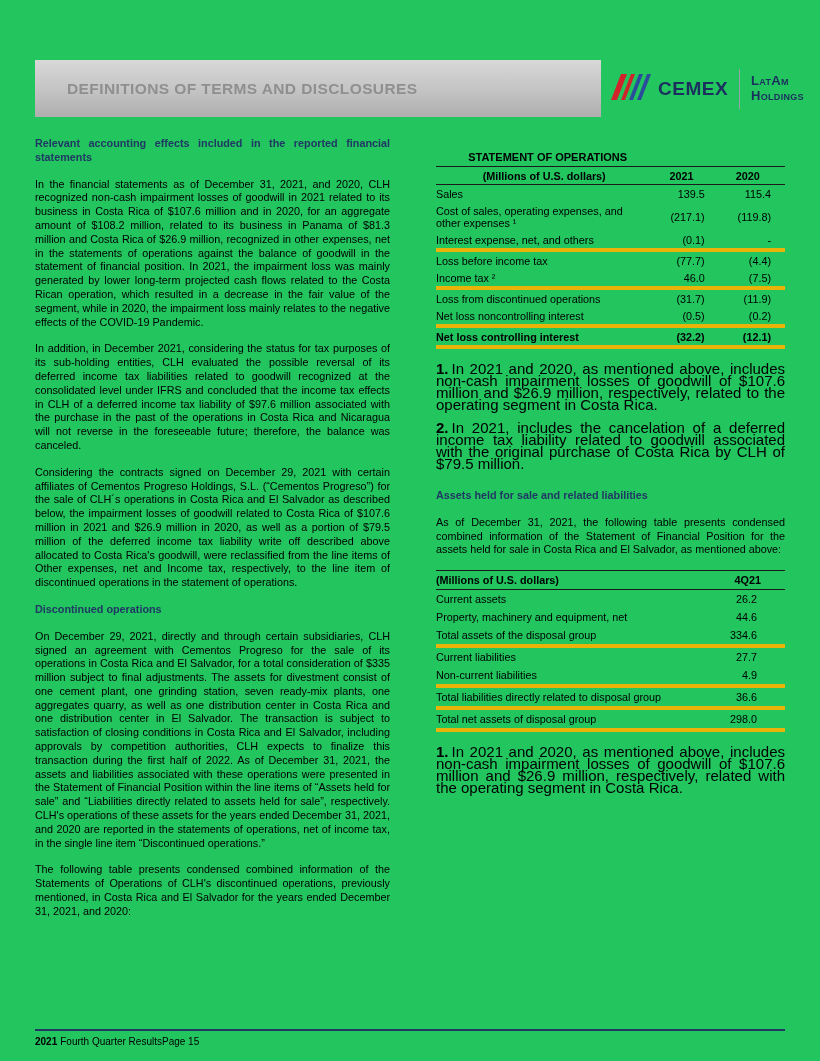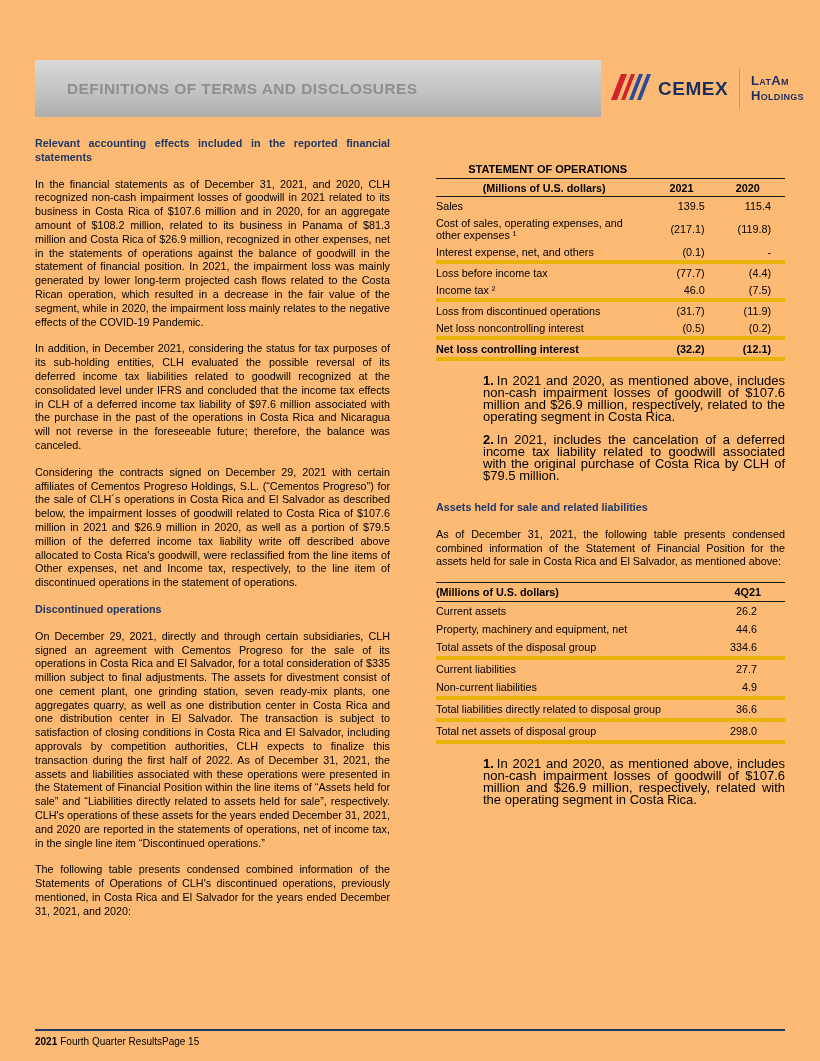--- a/index.html
+++ b/index.html
@@ -7,21 +7,21 @@
   body {
     width:820px; height:1061px;
     font-family:"Liberation Sans", sans-serif;
     color:#000;
   }
   .page {
     position:relative;
     width:820px; height:1061px;
     padding:0 35px;
     overflow:hidden;
-    background:#fdba74;
+    background:#22c55e;
   }
 
   
   .header-row { display:flex; align-items:stretch; margin-top:60px; height:57px; }
   .title-bar {
     width:566px; flex:0 0 566px;
     background:linear-gradient(180deg,#d8d8d8 0%, #c3c3c3 55%, #aeaeae 100%);
     display:flex; align-items:center;
     padding-left:32px;
   }
@@ -42,34 +42,34 @@
   .col-left { width:355px; flex:0 0 355px; }
   .col-right { width:349px; flex:0 0 349px; }
 
   h3.blue {
     color:#203864; font-size:10.8px; line-height:13.8px; font-weight:bold;
     text-align:justify; margin-bottom:13px;
   }
   p.body { font-size:10.8px; line-height:13.8px; text-align:justify; margin-bottom:13px; }
 
   
-  .t1-titlewrap { margin-top:26px; border-bottom:1.5px solid #1a1a1a; padding-bottom:3px; }
+  .t1-titlewrap { margin-top:14px; border-bottom:1.5px solid #1a1a1a; padding-bottom:3px; }
   .t1-title { display:block; width:64%; text-align:center; font-weight:bold; font-size:11px; }
   table { width:100%; border-collapse:collapse; font-size:10.8px; }
   .t1 th, .t1 td { padding:2.5px 0; vertical-align:middle; }
   .t1 th { font-weight:bold; border-bottom:1px solid #1a1a1a; }
   .t1 th.lbl { text-align:center; }
   .t1 td.lbl { text-align:left; padding-right:6px; }
   .t1 th.num { width:19%; text-align:center; padding-right:8px; }
   .t1 td.num { width:19%; text-align:right; padding-right:14px; }
   tr.rule td, tr.rule th { border-bottom:4px solid #eab308; }
   tr.boldrow td { font-weight:bold; }
 
   
-  p.fn { font-size:13px; line-height:12px; text-align:justify; margin-top:11px;margin-left:47px; }
+  p.fn { font-size:15px; line-height:12px; text-align:justify; margin-top:11px; }
   p.fn .fn-num { font-weight:bold; margin-right:3px; }
 
   
   h3.blue.right-h { margin-top:19px; margin-bottom:13px; }
 
   
   .t2 { margin-top:5px; }
   .t2 th { border-top:1px solid #1a1a1a; border-bottom:1px solid #1a1a1a; font-weight:bold; padding:3px 0; }
   .t2 th.lbl { text-align:left; }
   .t2 td { padding:3px 0; }

